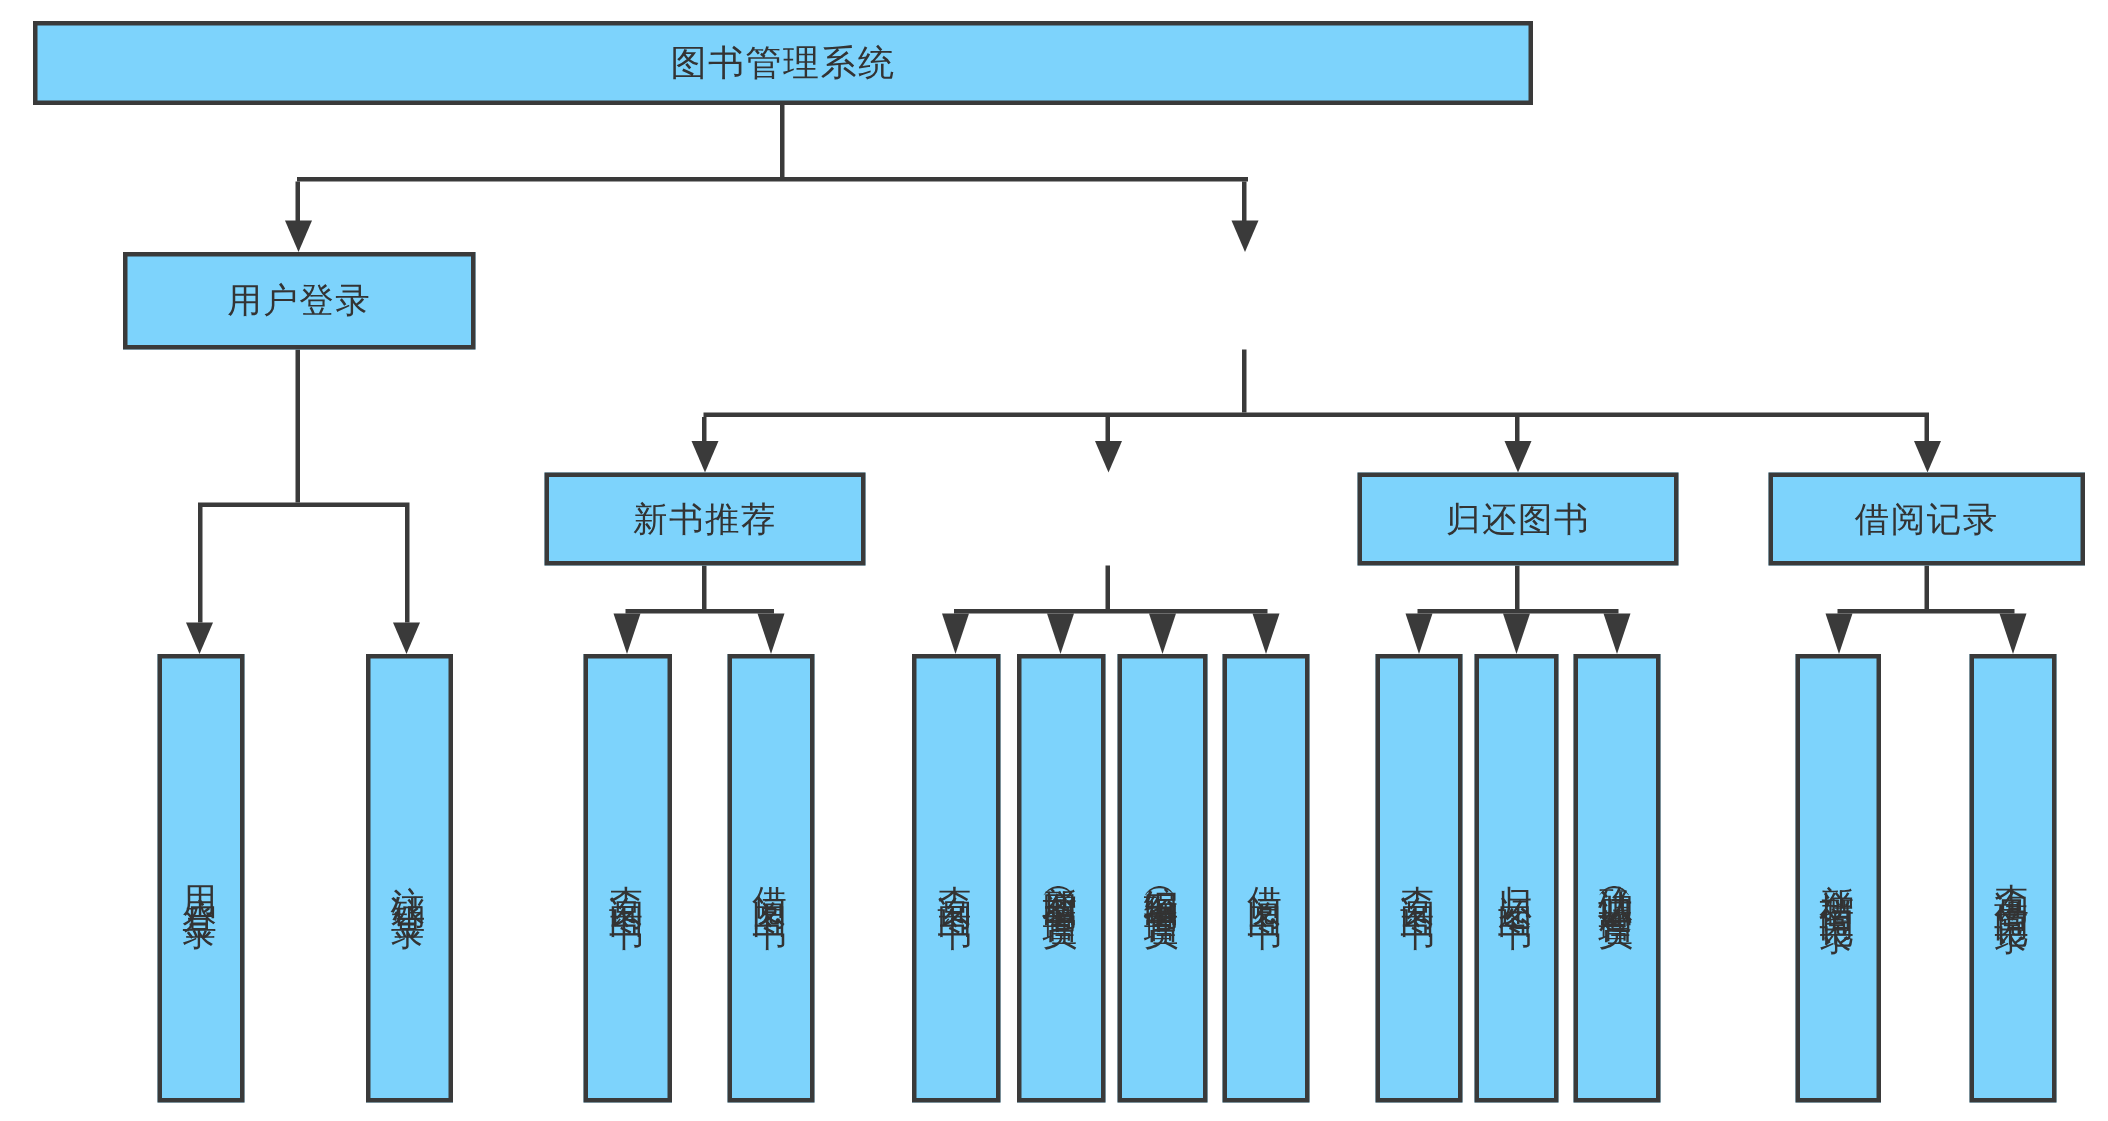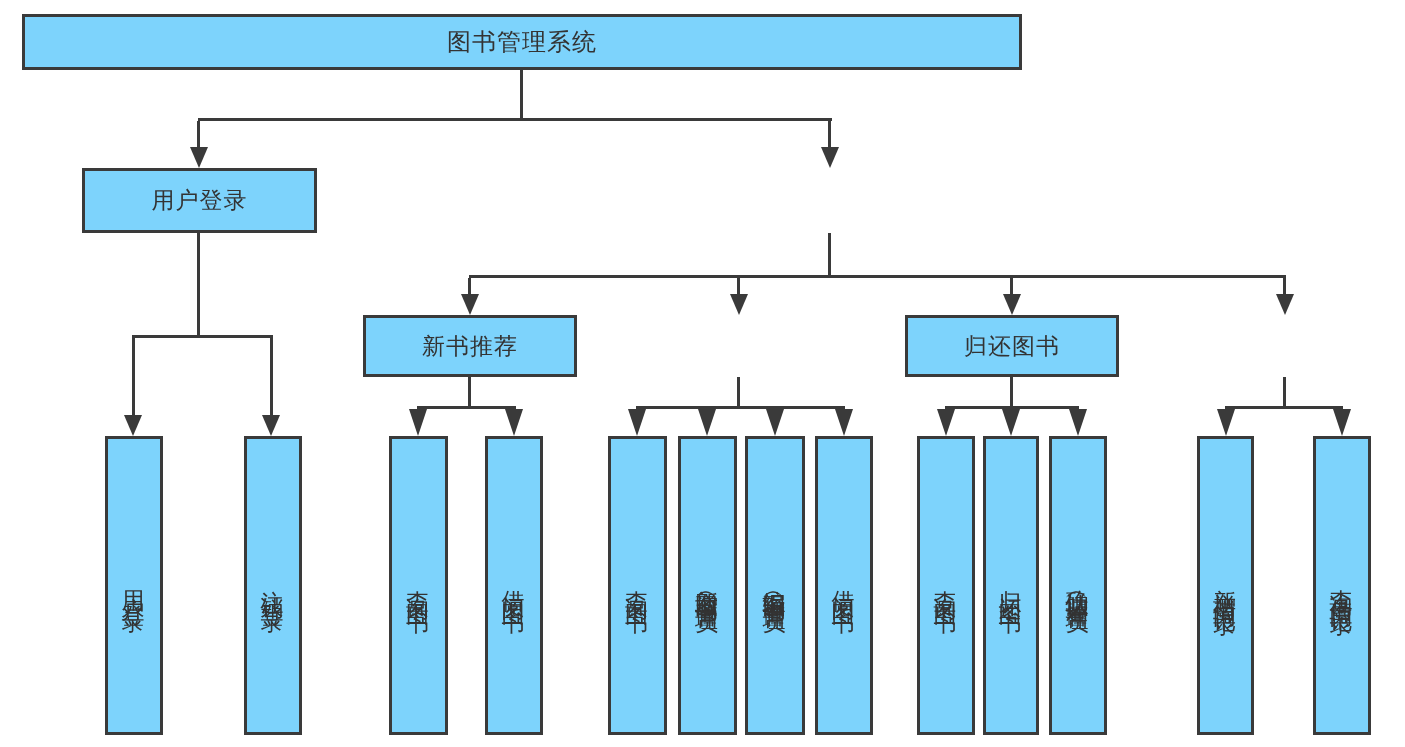--- a/index.html
+++ b/index.html
@@ -39,20 +39,21 @@
   <div class="box" style="left:22px;top:14px;width:1000px;height:56px;font-size:24px;">图书管理系统</div>
 
   <div class="box" style="left:82px;top:168px;width:235px;height:65px;">用户登录</div>
 
 
   <div class="box" style="left:363px;top:315px;width:214px;height:62px;">新书推荐</div>
 
 
   <div class="box" style="left:905px;top:315px;width:214px;height:62px;">归还图书</div>
 
+  <div class="box" style="left:1179px;top:315px;width:211px;height:62px;">借阅记录</div>
 
   <div class="box vbox" style="left:105px;width:58px;">用户登录</div>
   <div class="box vbox" style="left:244px;width:58px;">注销登录</div>
 
   <div class="box vbox" style="left:389px;width:59px;">查询图书</div>
   <div class="box vbox" style="left:485px;width:58px;">借阅图书</div>
 
   <div class="box vbox" style="left:608px;width:59px;">查询图书</div>
   <div class="box vbox" style="left:678px;width:59px;letter-spacing:3px;">新增图书（管理员）</div>
   <div class="box vbox" style="left:745px;width:60px;letter-spacing:3px;">编辑图书（管理员）</div>

